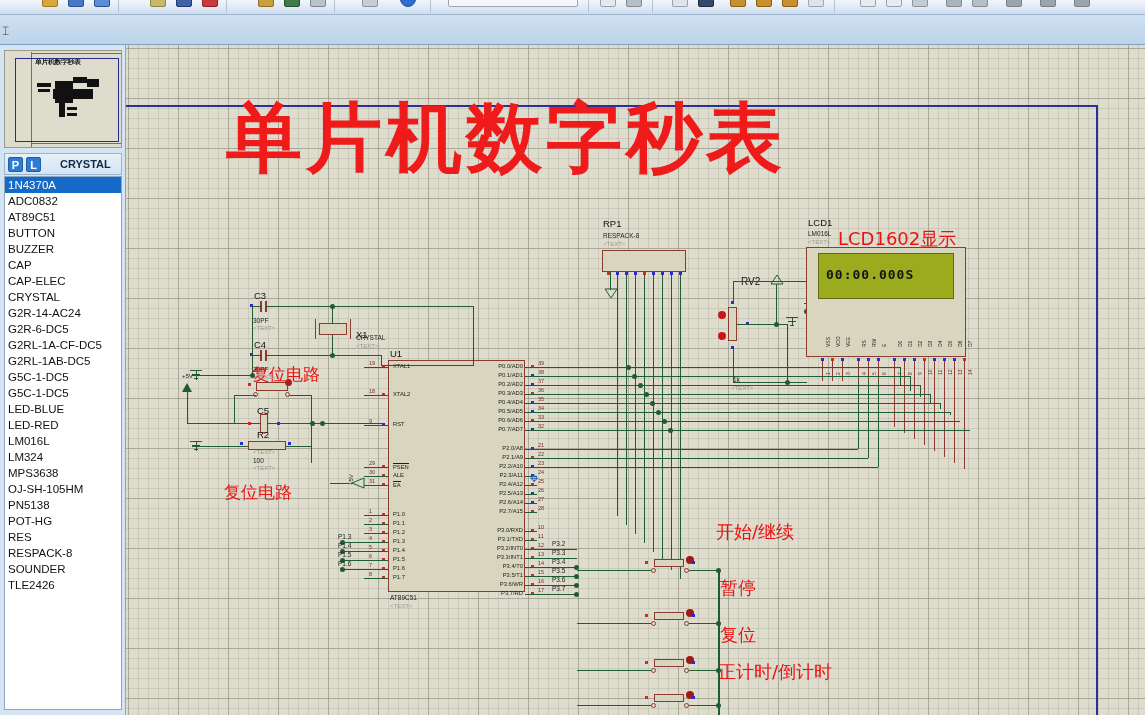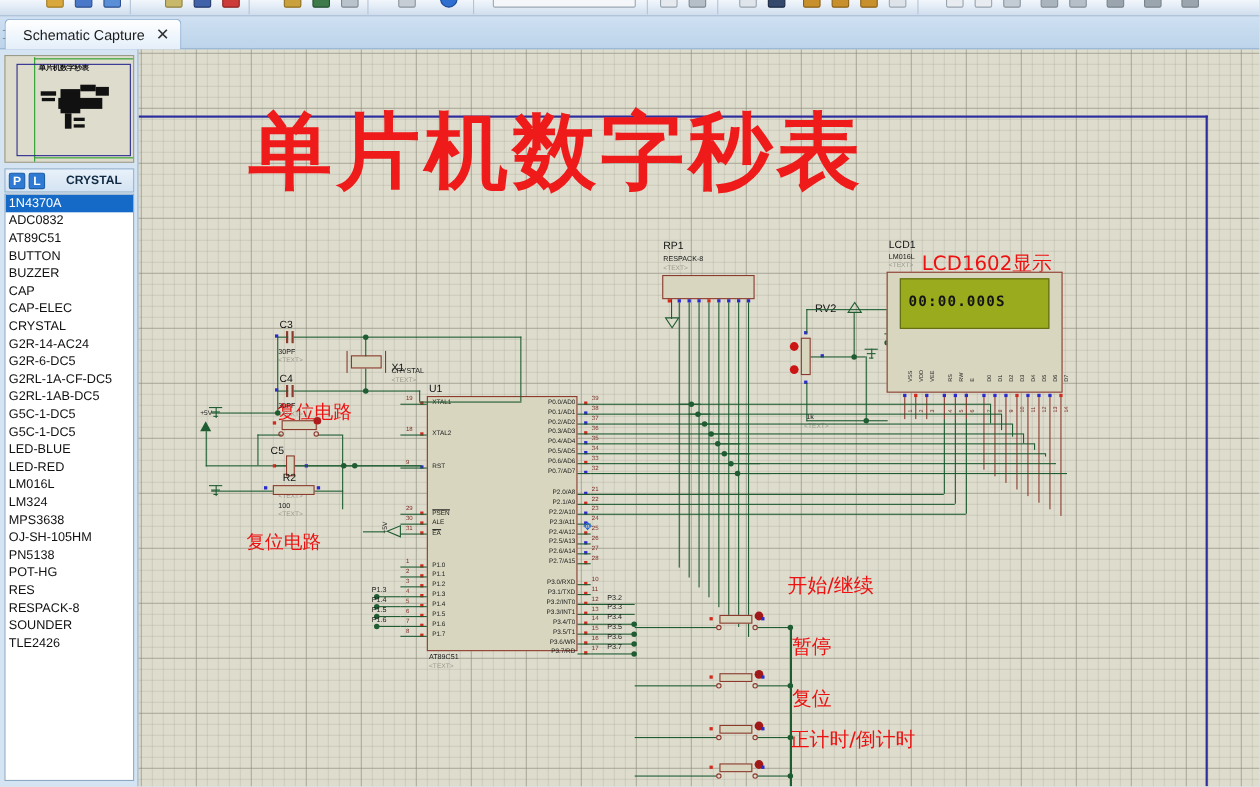--- a/index.html
+++ b/index.html
@@ -231,24 +231,20 @@
     <div class="tb-icon" style="left:912px;background:#c3ccd4;border:1px solid #8b949c;"></div>
     <div class="tb-icon" style="left:946px;background:#aab4bd;border:1px solid #828d96;"></div>
     <div class="tb-icon" style="left:972px;background:#b6bfc8;border:1px solid #828d96;"></div>
     <div class="tb-icon" style="left:1006px;background:#9aa5ae;border:1px solid #79838b;"></div>
     <div class="tb-icon" style="left:1040px;background:#9aa5ae;border:1px solid #79838b;"></div>
     <div class="tb-icon" style="left:1074px;background:#9aa5ae;border:1px solid #79838b;"></div>
   </div>
 
   <div class="tabbar">
     <span class="tab-plus">⌶</span>
-    <div class="tab">
-      <span class="tab-label">Schematic Capture</span>
-      <span class="tab-close">✕</span>
-    </div>
   </div>
 
   <div class="leftpanel">
 
     <div class="navigator">
       <div class="nav-green-v"></div>
       <div class="nav-green-h"></div>
       <div class="nav-green-b"></div>
       <div class="nav-blue"></div>
       <div class="nav-title">单片机数字秒表</div>
@@ -560,21 +556,21 @@
     <div class="body" style="left:130px;top:337px;width:32px;height:9px;"></div>
     <div class="w wh" style="left:108px;top:350px;width:22px;"></div>
     <div class="w wh" style="left:163px;top:350px;width:22px;"></div>
     <div class="w wv" style="left:108px;top:350px;height:28px;"></div>
     <div class="w wv" style="left:185px;top:350px;height:68px;"></div>
     <div style="position:absolute;left:127px;top:347px;width:5px;height:5px;border:1px solid #8b3a2e;border-radius:50%;"></div>
     <div style="position:absolute;left:159px;top:347px;width:5px;height:5px;border:1px solid #8b3a2e;border-radius:50%;"></div>
     <div class="pinsq red" style="left:122px;top:338px;"></div>
     <div style="position:absolute;left:159px;top:334px;width:7px;height:7px;border-radius:50%;background:#b01c1c;"></div>
 
-    <div class="ctext name" style="left:120px;top:360px;">C5</div>
+    <div class="ctext name" style="left:131px;top:360px;">C5</div>
     <div class="ctext gray" style="left:127px;top:404px;">&lt;TEXT&gt;</div>
     <div class="body" style="left:134px;top:369px;width:8px;height:19px;"></div>
     <div class="pinsq red" style="left:122px;top:377px;"></div>
     <div class="pinsq blue" style="left:151px;top:377px;"></div>
     <div class="w wh" style="left:124px;top:378px;width:10px;"></div>
     <div class="w wh" style="left:142px;top:378px;width:115px;"></div>
 
     <div class="ctext name" style="left:131px;top:384px;">R2</div>
     <div class="ctext val" style="left:127px;top:412px;">100</div>
     <div class="ctext gray" style="left:127px;top:420px;">&lt;TEXT&gt;</div>

